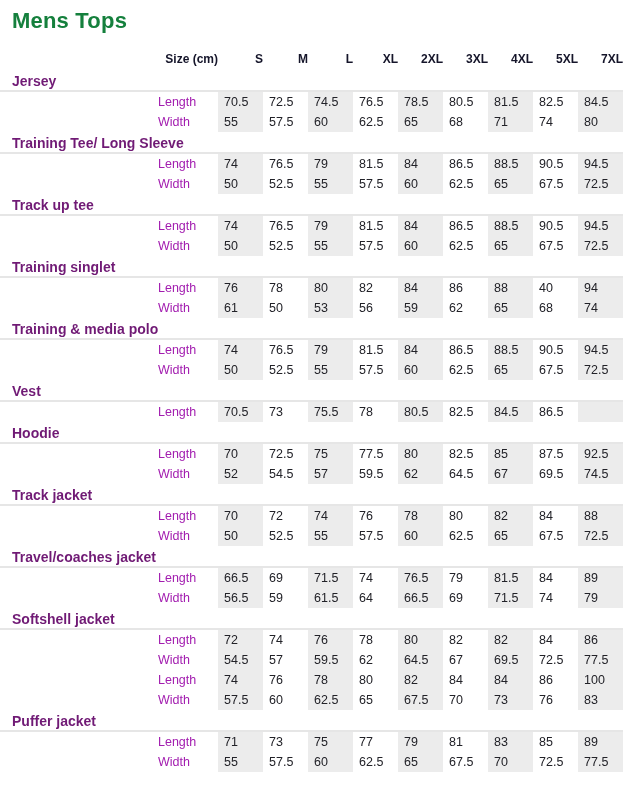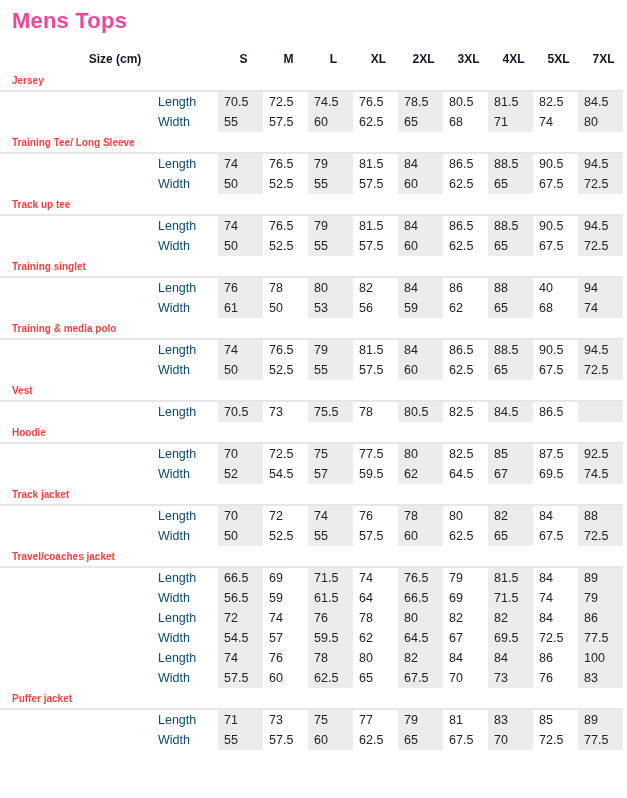--- a/index.html
+++ b/index.html
@@ -8,56 +8,56 @@
     font-family:"Liberation Sans",sans-serif;
     color:#222228;
     -webkit-font-smoothing:antialiased;
   }
   .page{width:627px;}
   .page-title{
     margin:8px 0 0 12px;
     font-size:22px;
     font-weight:700;
     letter-spacing:.2px;
-    color:#ec4899;
+    color:#15803d;
   }
   table.size-chart{
     border-collapse:collapse;
     table-layout:fixed;
     width:623px;
     margin-top:14px;
   }
   col.c-section{width:146px;}
   col.c-measure{width:72px;}
   col.c-size{width:45px;}
   thead th{
     height:22px;
     font-size:12px;
     font-weight:700;
-    text-align:center;
+    text-align:right;
     padding:0 0 0 6px;
     color:#15152a;
     vertical-align:middle;
   }
   thead th.size-cm{padding-left:12px;font-size:12px;}
   td{vertical-align:middle;}
   td.section-name{
-    font-size:10px;
+    font-size:14px;
     font-weight:700;
-    color:#ef4444;
+    color:#701a75;
     padding:2px 0 1px 12px;
     height:17px;
     border-bottom:2px solid #e6e6e6;
   }
   td.row-spacer{padding:0;}
   td.mlabel{
     font-size:12.5px;
     padding:0 16px 0 12px;
     height:20px;
-    color:#0c4a6e;
+    color:#a21caf;
   }
   td.val{
     font-size:12.5px;
     padding:0 0 0 6px;
     height:20px;
     color:#222228;
   }
   td.shade{background:#ececec;}
 </style>
 </head>
@@ -336,20 +336,23 @@
           <td class="val shade">56.5</td>
           <td class="val">59</td>
           <td class="val shade">61.5</td>
           <td class="val">64</td>
           <td class="val shade">66.5</td>
           <td class="val">69</td>
           <td class="val shade">71.5</td>
           <td class="val">74</td>
           <td class="val shade">79</td>
         </tr>
+        <tr class="section-row">
+          <td class="section-name" colspan="11">Softshell jacket</td>
+        </tr>
         <tr class="measure-row">
           <td class="row-spacer"></td>
           <td class="mlabel">Length</td>
           <td class="val shade">72</td>
           <td class="val">74</td>
           <td class="val shade">76</td>
           <td class="val">78</td>
           <td class="val shade">80</td>
           <td class="val">82</td>
           <td class="val shade">82</td>

